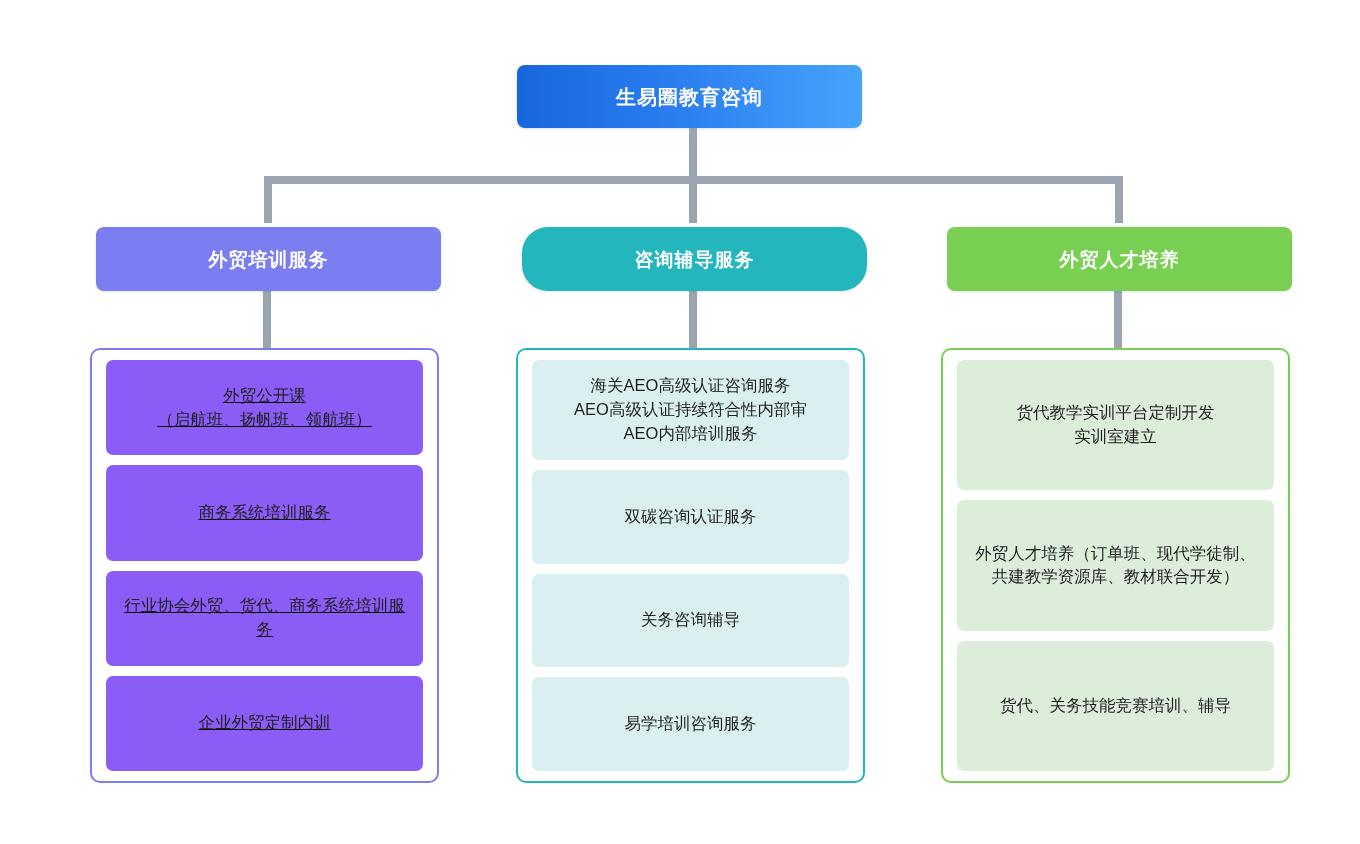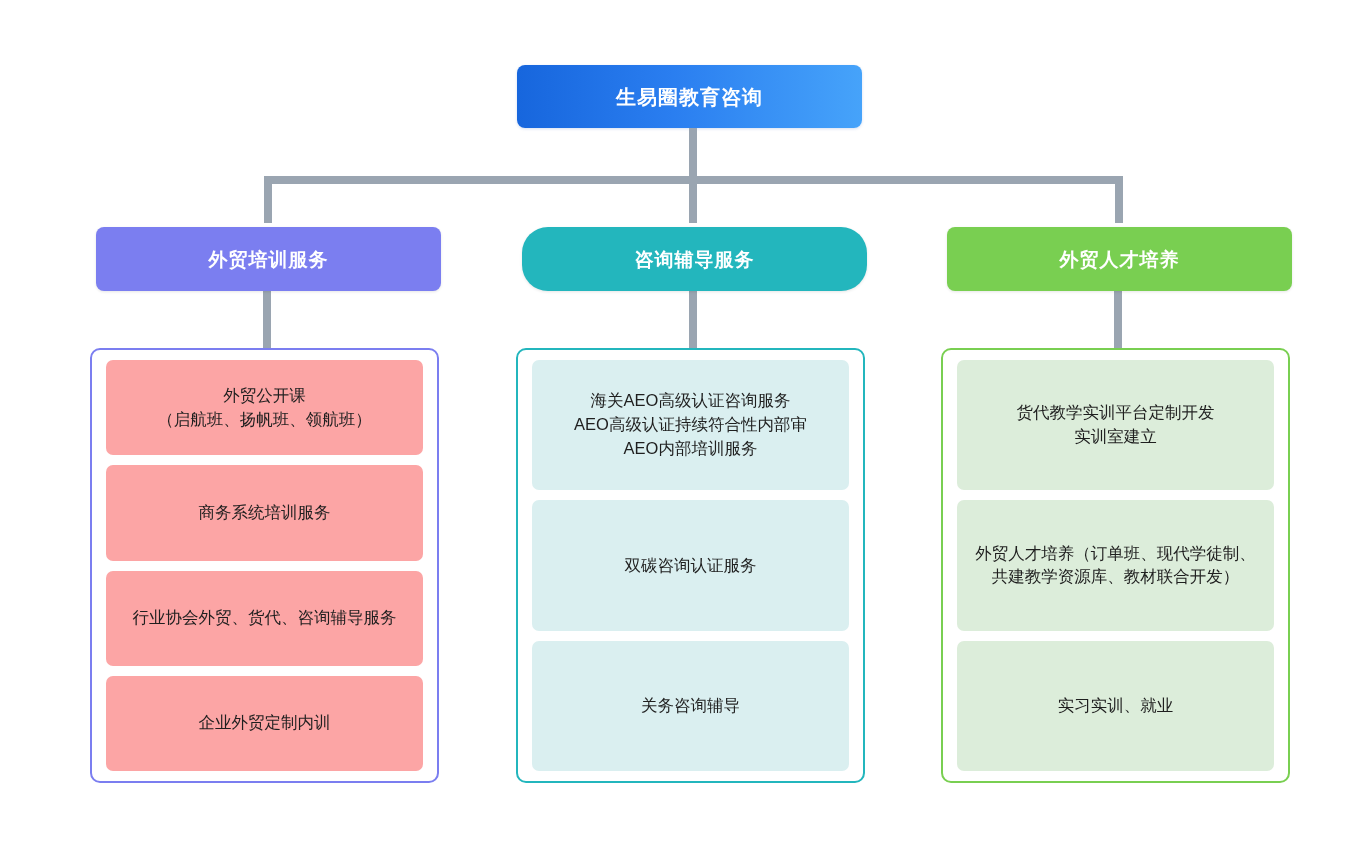--- a/index.html
+++ b/index.html
@@ -112,21 +112,21 @@
   .leaf-item .leaf-text {
     font-size: 16.5px;
     color: #1f1f1f;
     line-height: 1.45;
     white-space: pre-line;
   }
 
   
   .col-0 .col-header { background: #7b7ef0; }
   .col-0 .col-container { border-color: #7b7ef0; }
-  .col-0 .leaf-item { background: #fca5a5; }
+  .col-0 .leaf-item { background: #8b5cf6; text-decoration: underline; }
 
   
   .col-1 .col-header { background: #23b6bd; border-radius: 26px; }
   .col-1 .col-container { border-color: #23b6bd; }
   .col-1 .leaf-item { background: #daeff0; }
 
   
   .col-2 .col-header { background: #79cf51; }
   .col-2 .col-container { border-color: #79cf51; }
   .col-2 .leaf-item { background: #dcedda; justify-content: center; }
@@ -158,21 +158,21 @@
     </div>
     <div class="col-container">
       <div class="leaf-item">
         <span class="leaf-text">外贸公开课
 （启航班、扬帆班、领航班）</span>
       </div>
       <div class="leaf-item">
         <span class="leaf-text">商务系统培训服务</span>
       </div>
       <div class="leaf-item">
-        <span class="leaf-text">行业协会外贸、货代、咨询辅导服务</span>
+        <span class="leaf-text">行业协会外贸、货代、商务系统培训服务</span>
       </div>
       <div class="leaf-item">
         <span class="leaf-text">企业外贸定制内训</span>
       </div>
     </div>
   </div>
 
   <div class="column col-1">
     <div class="col-header">
       <span class="header-title">咨询辅导服务</span>
@@ -182,34 +182,37 @@
         <span class="leaf-text">海关AEO高级认证咨询服务
 AEO高级认证持续符合性内部审
 AEO内部培训服务</span>
       </div>
       <div class="leaf-item">
         <span class="leaf-text">双碳咨询认证服务</span>
       </div>
       <div class="leaf-item">
         <span class="leaf-text">关务咨询辅导</span>
       </div>
+      <div class="leaf-item">
+        <span class="leaf-text">易学培训咨询服务</span>
+      </div>
     </div>
   </div>
 
   <div class="column col-2">
     <div class="col-header">
       <span class="header-title">外贸人才培养</span>
     </div>
     <div class="col-container">
       <div class="leaf-item">
         <span class="leaf-text">货代教学实训平台定制开发
 实训室建立</span>
       </div>
       <div class="leaf-item">
         <span class="leaf-text">外贸人才培养（订单班、现代学徒制、共建教学资源库、教材联合开发）</span>
       </div>
       <div class="leaf-item">
-        <span class="leaf-text">实习实训、就业</span>
+        <span class="leaf-text">货代、关务技能竞赛培训、辅导</span>
       </div>
     </div>
   </div>
 
 </div>
 
 </body></html>

